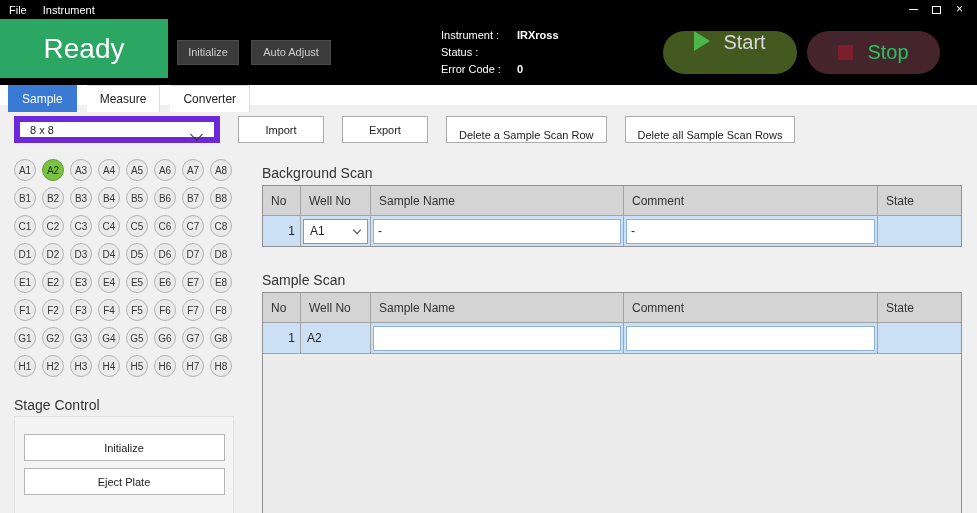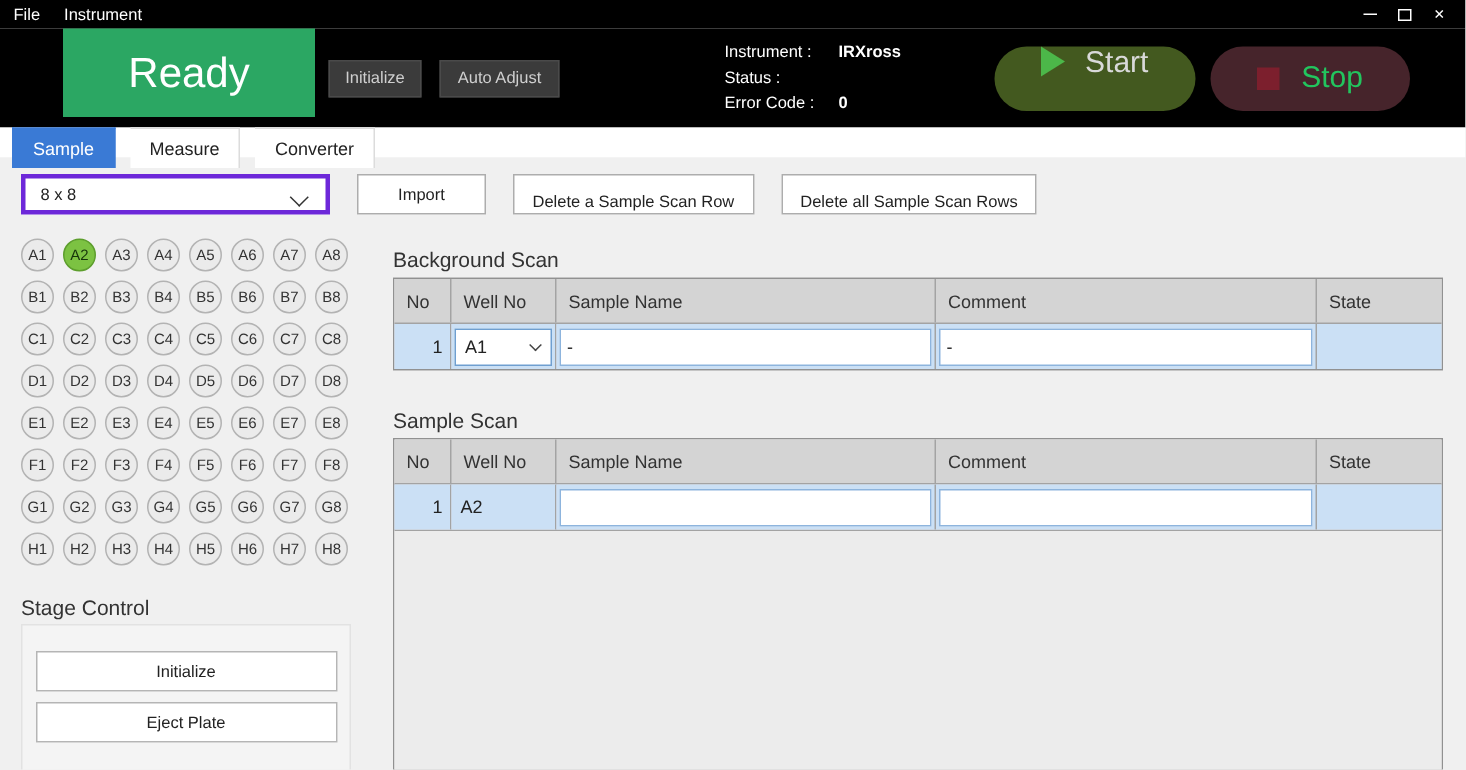--- a/index.html
+++ b/index.html
@@ -10,21 +10,21 @@
   .titlebar { height:19px; background:#000; display:flex; align-items:center; color:#fff; font-size:11px; }
   .menu-item { padding:0 8px; }
   .menu-item:first-child { padding-left:9px; }
   .win-controls { margin-left:auto; display:flex; align-items:center; height:100%; padding-right:6px; }
   .wc { width:23px; text-align:center; color:#fff; font-size:12px; line-height:19px; }
   .min-icon { display:inline-block; width:9px; height:1px; background:#fff; vertical-align:middle; }
   .max-icon { display:inline-block; width:9px; height:8px; border:1px solid #fff; vertical-align:middle; }
 
   
   .header { height:66px; background:#000; display:flex; align-items:center; }
-  .ready { width:168px; height:59px; align-self:flex-start; background:var(--ready-green,#2BA763); color:#fff; font-size:28px; display:flex; align-items:center; justify-content:center;margin-left:42px; }
+  .ready { width:168px; height:59px; align-self:flex-start; background:var(--ready-green,#2BA763); color:#fff; font-size:28px; display:flex; align-items:center; justify-content:center; }
   .dark-btn { height:25px; background:#3b3b3b; color:#cfcfcf; border:1px solid #4a4a4a; font-size:11px; font-family:inherit; }
   .dark-btn.init { width:62px; margin-left:9px; }
   .dark-btn.adj  { width:80px; margin-left:12px; }
   .info { margin-left:110px; color:#fff; font-size:11px; line-height:17px; }
   .info-row { display:flex;align-items:flex-end; }
   .info-row .lbl { width:72px; }
   .info-row .val { font-weight:bold; margin-left:4px; }
   .start-btn { margin-left:auto; width:134px; height:43px; border-radius:22px; background:var(--start-button-bg,#43591F); display:flex; align-items:flex-start; justify-content:center; gap:13px; }
   .play-icon { width:0; height:0; border-left:16px solid var(--start-play-green,#4CB749); border-top:10px solid transparent; border-bottom:10px solid transparent; }
   .start-label { color:#d9d9d9; font-size:20px; }
@@ -34,21 +34,21 @@
 
   
   .tabstrip { height:20px; background:#fff; display:flex; align-items:flex-start; padding-left:8px; }
   .tab { height:27px; line-height:26px; padding:0 13px; font-size:12px; background:#fff; border:1px solid #dcdcdc; border-bottom:none; color:#222; }
   .tab + .tab { border-left:none;margin-left:10px; }
   .tab.active { background:var(--tab-active-blue,#3A7AD5); color:#fff; border-color:var(--tab-active-blue,#3A7AD5); }
 
   
   .main { height:396px; background:#f0f0f0; }
   .toolbar { display:flex; gap:18px; padding:11px 0 0 14px; }
-  .dropdown { width:206px; height:27px; background:#fff; border:3px solid #6d28d9; display:flex; align-items:center; padding:0 10px; font-size:11px; position:relative; }
+  .dropdown { width:206px; height:27px; background:#fff; border:6px solid #6d28d9; display:flex; align-items:center; padding:0 10px; font-size:11px; position:relative; }
   .chev { width:7px; height:7px; border-right:1px solid #444; border-bottom:1px solid #444; transform:rotate(45deg); }
   .dropdown .chev { position:absolute; right:13px; top:8px; width:9px; height:9px; border-width:1px; border-color:#333; }
   .btn { height:27px; background:#fff; border:1px solid #adadad; font-size:11px; font-family:inherit; padding:0 14px; color:#222; }
   .btn.wide { padding:12px 12px; }
 
   .columns { display:flex; margin-top:16px; }
   .left-col { width:232px; padding-left:14px; flex:none; }
   .well-grid { display:grid; grid-template-columns:repeat(8,22px); grid-auto-rows:22px; gap:6px; }
   .well { width:22px; height:22px; border-radius:50%; background:#ebebeb; border:1px solid #b3b3b3; display:flex; align-items:center; justify-content:center; font-size:10px; color:#333; }
   .well.selected { background:var(--selected-well-green,#7CC242); border-color:#5d9e2d; color:#16340a; }
@@ -128,20 +128,21 @@
   </div>
 
   <div class="main">
 
     <div class="toolbar">
       <div class="dropdown">
         <span>8 x 8</span>
         <span class="chev"></span>
       </div>
       <button class="btn" style="width:86px">Import</button>
+      <button class="btn" style="width:86px">Export</button>
       <button class="btn wide">Delete a Sample Scan Row</button>
       <button class="btn wide">Delete all Sample Scan Rows</button>
     </div>
 
     <div class="columns">
 
       <div class="left-col">
         <div class="well-grid">
             <div class="well">A1</div>
             <div class="well selected">A2</div>

